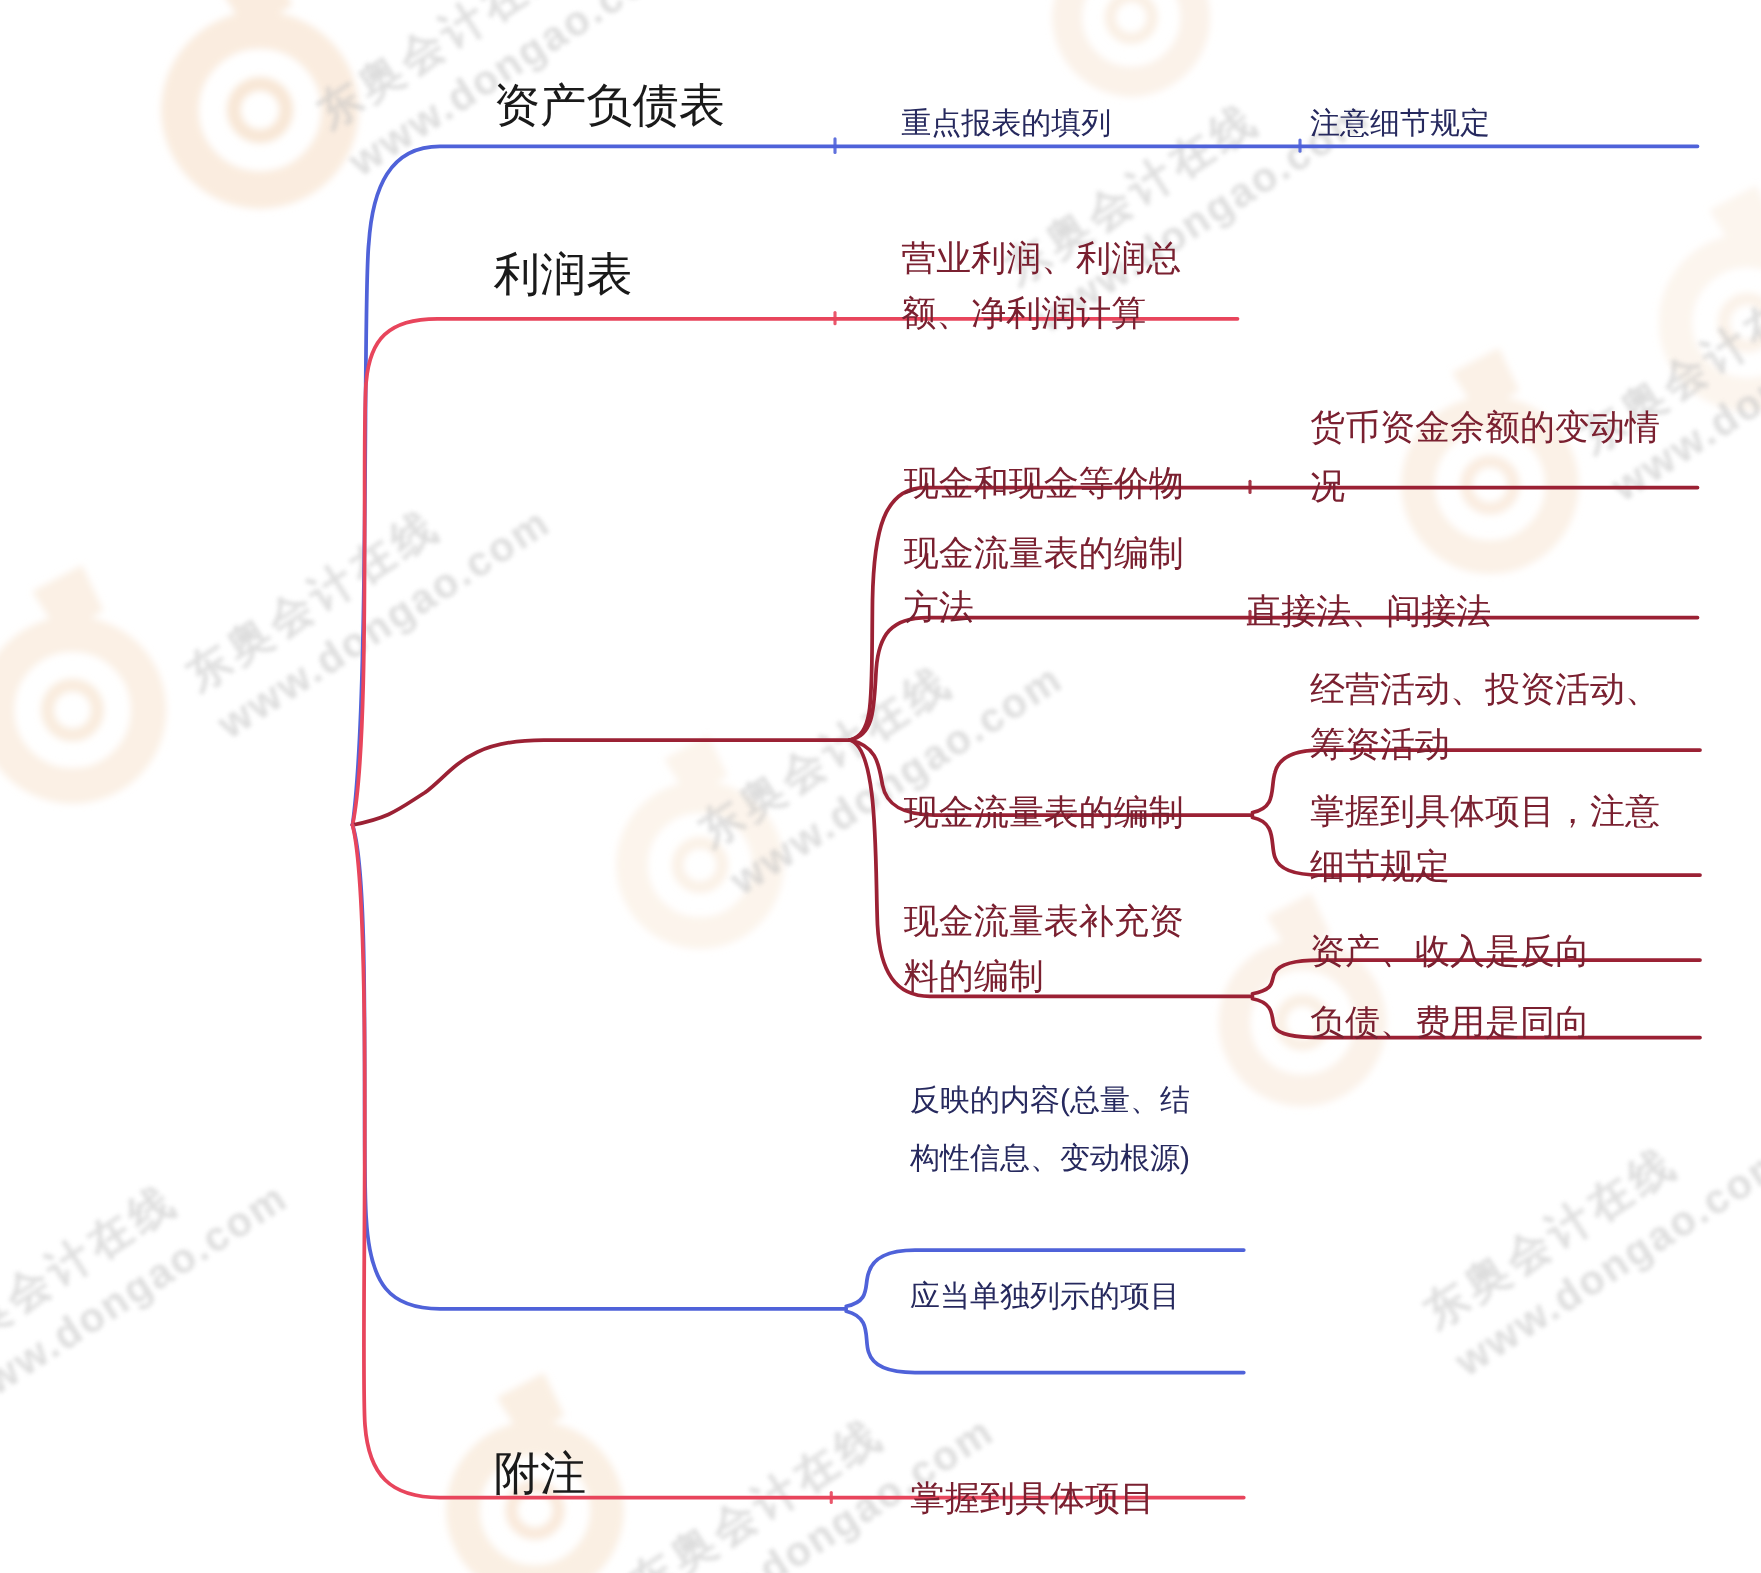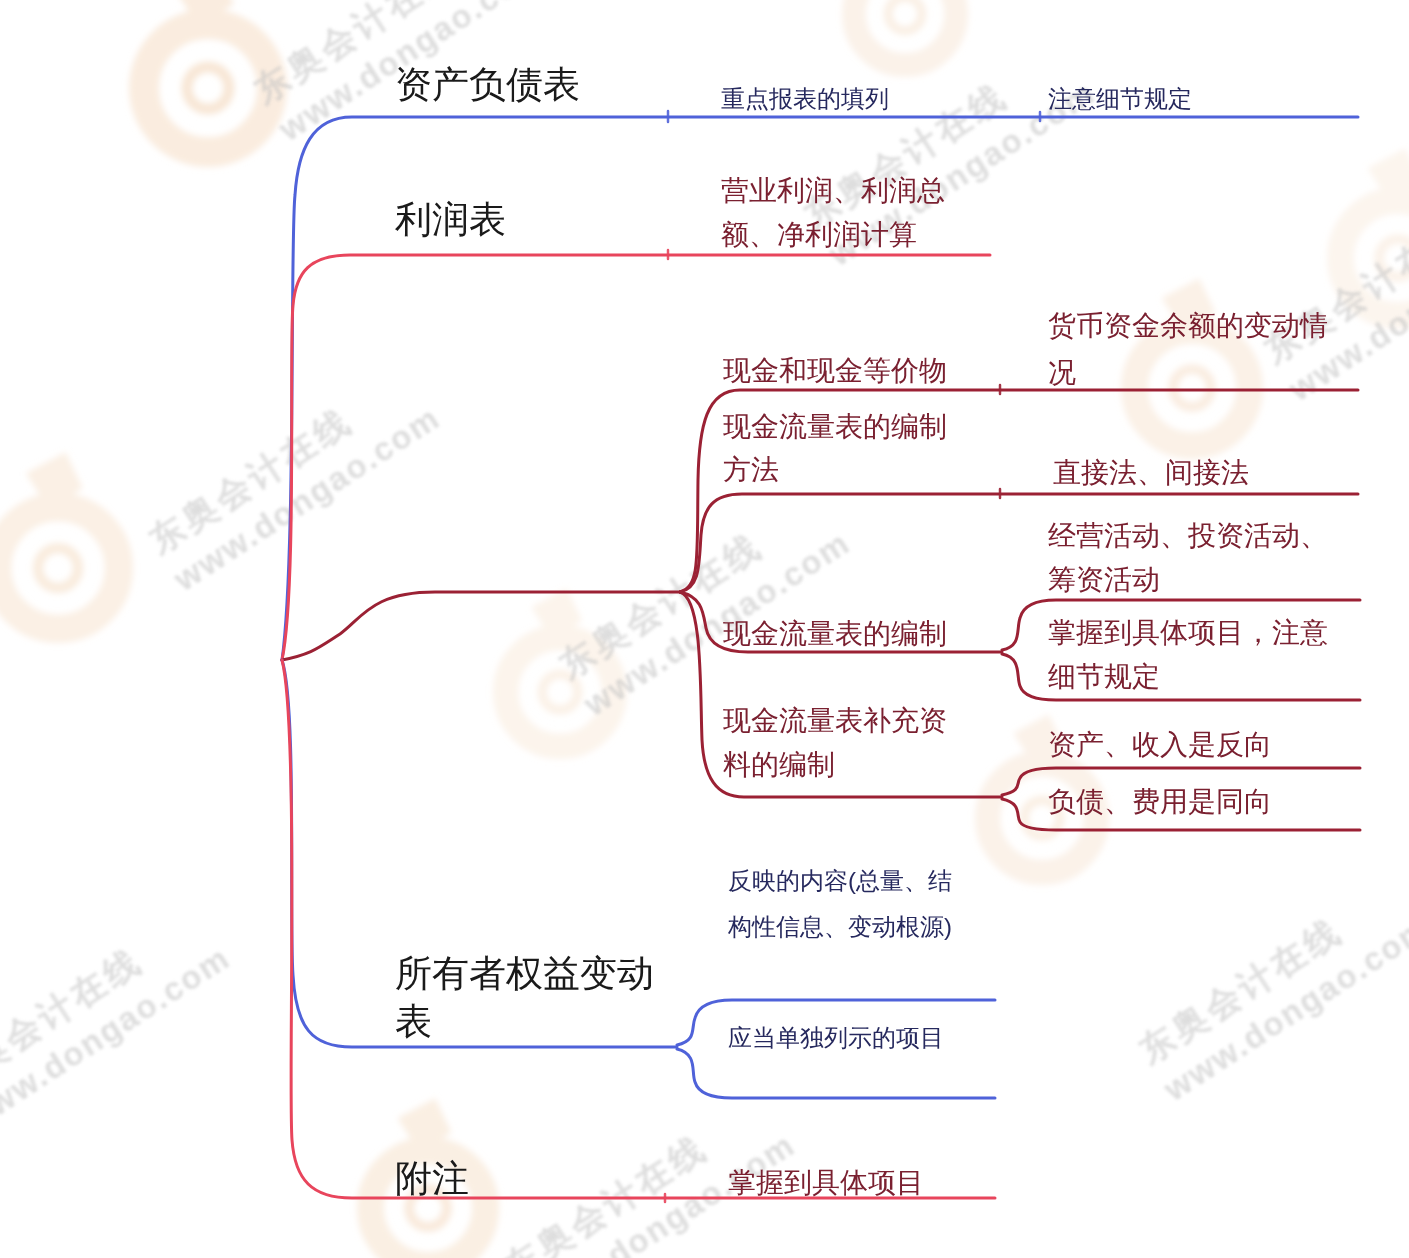--- a/index.html
+++ b/index.html
@@ -5,21 +5,21 @@
   html,body{margin:0;padding:0;background:#ffffff;}
   .canvas{
     position:relative;width:1409px;height:1258px;overflow:hidden;
     font-family:"Liberation Sans","DejaVu Sans",sans-serif;background:#ffffff;
   }
   svg.lines{position:absolute;left:0;top:0;width:1409px;height:1258px;}
   .node{position:absolute;white-space:pre-line;}
   .t-black{color:#1a1a1a;font-size:37px;line-height:46px;}
   .t-big{font-size:36px;}
   .t-navy{color:#26295e;font-size:24px;line-height:46px;}
-  .t-maroon{color:#7a2030;font-size:28px;line-height:44px;}
+  .t-maroon{color:#7a2030;font-size:28px;line-height:44px;margin-top:16px;}
   .root-title{
     color:#3a332c;font-size:43px;line-height:60px;font-weight:bold;
     letter-spacing:1px;
   }
   
   .wm-text{
     position:absolute;color:#c2c2c2;opacity:.55;filter:blur(1.6px);
     font-weight:bold;font-size:35px;line-height:46px;letter-spacing:4px;
     transform:rotate(-33deg);transform-origin:0 0;white-space:nowrap;
     pointer-events:none;
@@ -119,33 +119,32 @@
       <path stroke="#e8455c" d="M 668 250 L 668 259"></path>
       <path stroke="#9b2134" d="M 1000 385 L 1000 394"></path>
       <path stroke="#9b2134" d="M 1000 489 L 1000 498"></path>
       <path stroke="#e8455c" d="M 665 1194 L 665 1202"></path>
     </g>
   </svg>
 
 
   <div class="node t-black" style="left:395px;top:62px">资产负债表</div>
   <div class="node t-black" style="left:395px;top:197px">利润表</div>
-  <div class="node t-black" style="left:395px;top:950px;width:262px;line-height:48px">所有者权益变动表</div>
   <div class="node t-black" style="left:395px;top:1156px">附注</div>
 
   <div class="node t-navy" style="left:721px;top:76px">重点报表的填列</div>
   <div class="node t-navy" style="left:1048px;top:76px">注意细节规定</div>
 
   <div class="node t-maroon" style="left:721px;top:169px;width:242px">营业利润、利润总额、净利润计算</div>
 
   <div class="node t-maroon" style="left:1048px;top:302px;width:292px;line-height:47px">货币资金余额的变动情况</div>
   <div class="node t-maroon" style="left:723px;top:349px">现金和现金等价物</div>
 
   <div class="node t-maroon" style="left:723px;top:405px;width:242px;line-height:43px">现金流量表的编制方法</div>
-  <div class="node t-maroon" style="left:1053px;top:451px">直接法、间接法</div>
+  <div class="node t-maroon" style="left:997px;top:451px">直接法、间接法</div>
 
   <div class="node t-maroon" style="left:723px;top:612px">现金流量表的编制</div>
   <div class="node t-maroon" style="left:1048px;top:514px;width:297px">经营活动、投资活动、筹资活动</div>
   <div class="node t-maroon" style="left:1048px;top:611px;width:297px">掌握到具体项目，注意细节规定</div>
 
   <div class="node t-maroon" style="left:723px;top:699px;width:242px">现金流量表补充资料的编制</div>
   <div class="node t-maroon" style="left:1048px;top:723px">资产、收入是反向</div>
   <div class="node t-maroon" style="left:1048px;top:780px">负债、费用是同向</div>
 
   <div class="node t-navy" style="left:728px;top:858px;width:246px">反映的内容(总量、结构性信息、变动根源)</div>

